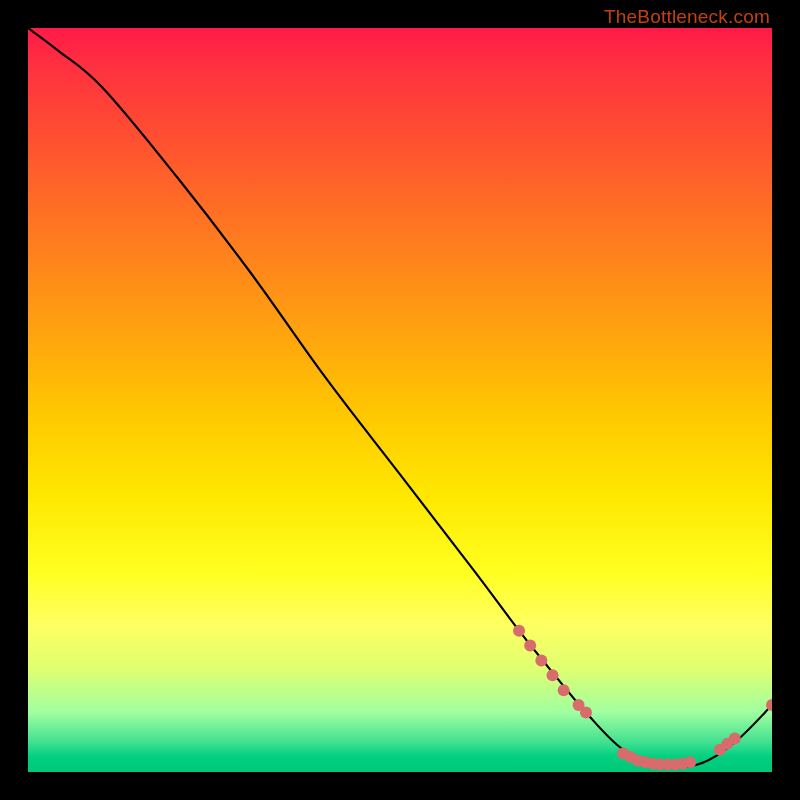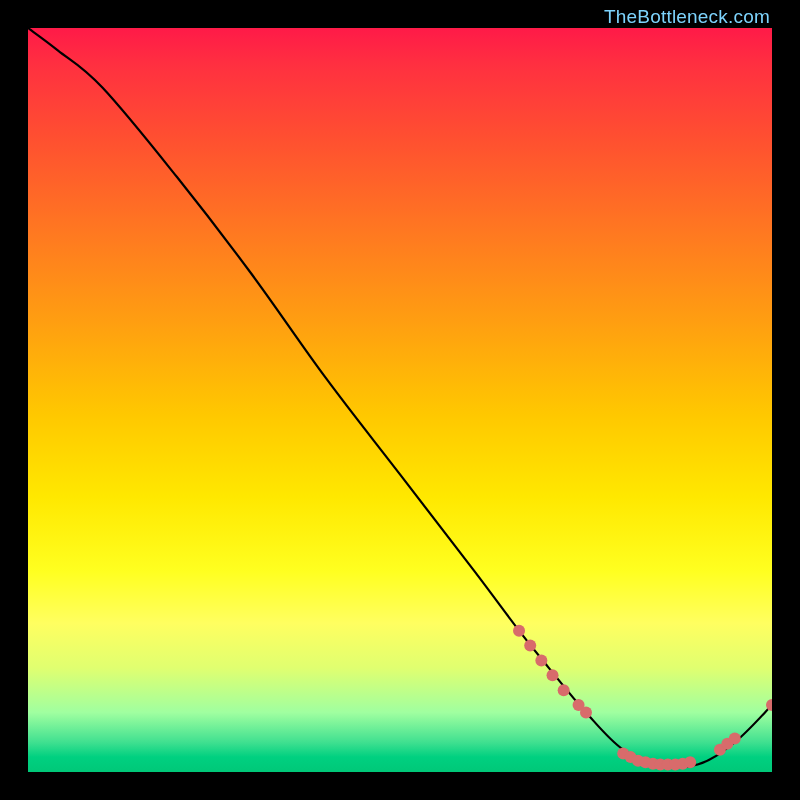--- a/index.html
+++ b/index.html
@@ -36,21 +36,21 @@
       #a0ffa0 92%,
       #40e090 96%,
       #00d080 98%,
       #00c878 100%
     );
   }
   .watermark {
     position: absolute;
     top: 6px;
     right: 30px;
-    color: #7dd3fc;
+    color: #c2410c;
     font-size: 19px;
     font-family: Arial, sans-serif;
     letter-spacing: 0.2px;
   }
   svg.curve {
     position: absolute;
     inset: 0;
   }
 </style>
 </head>

